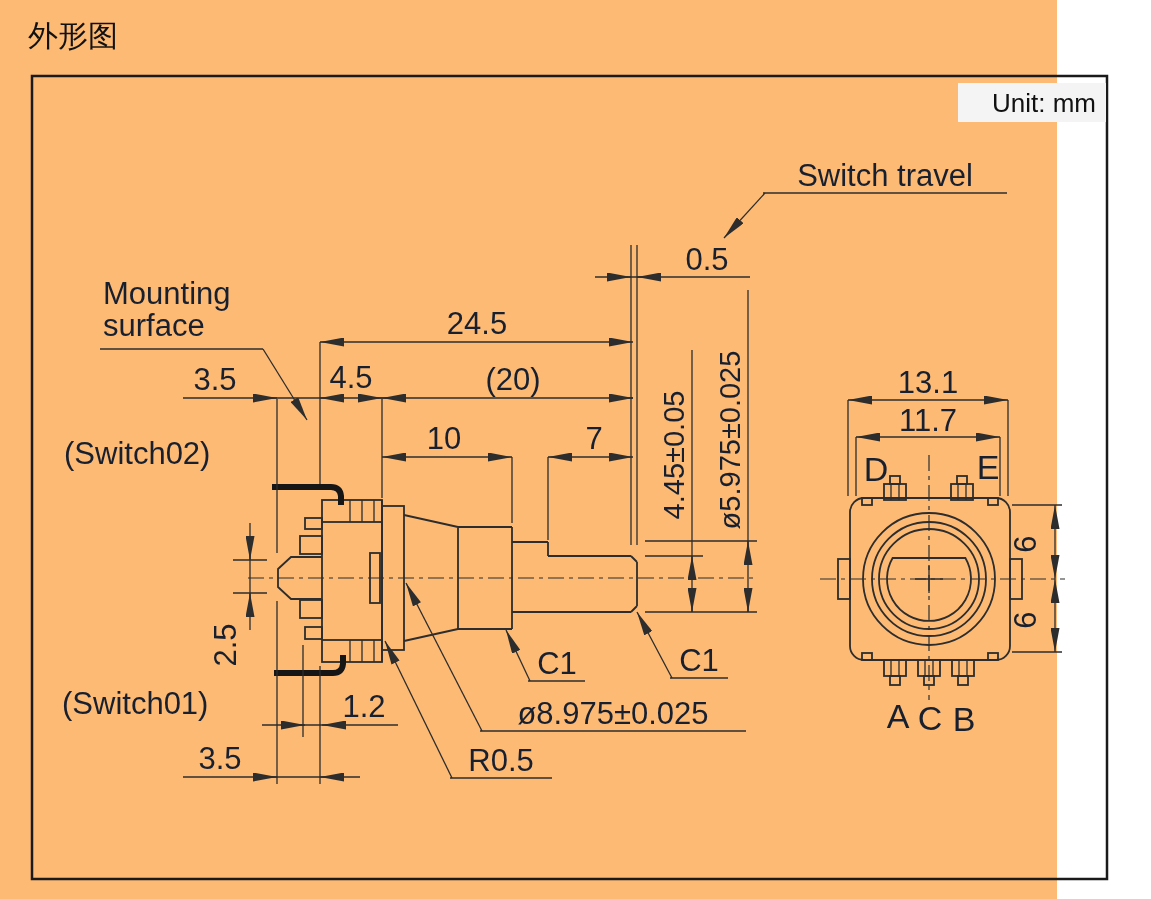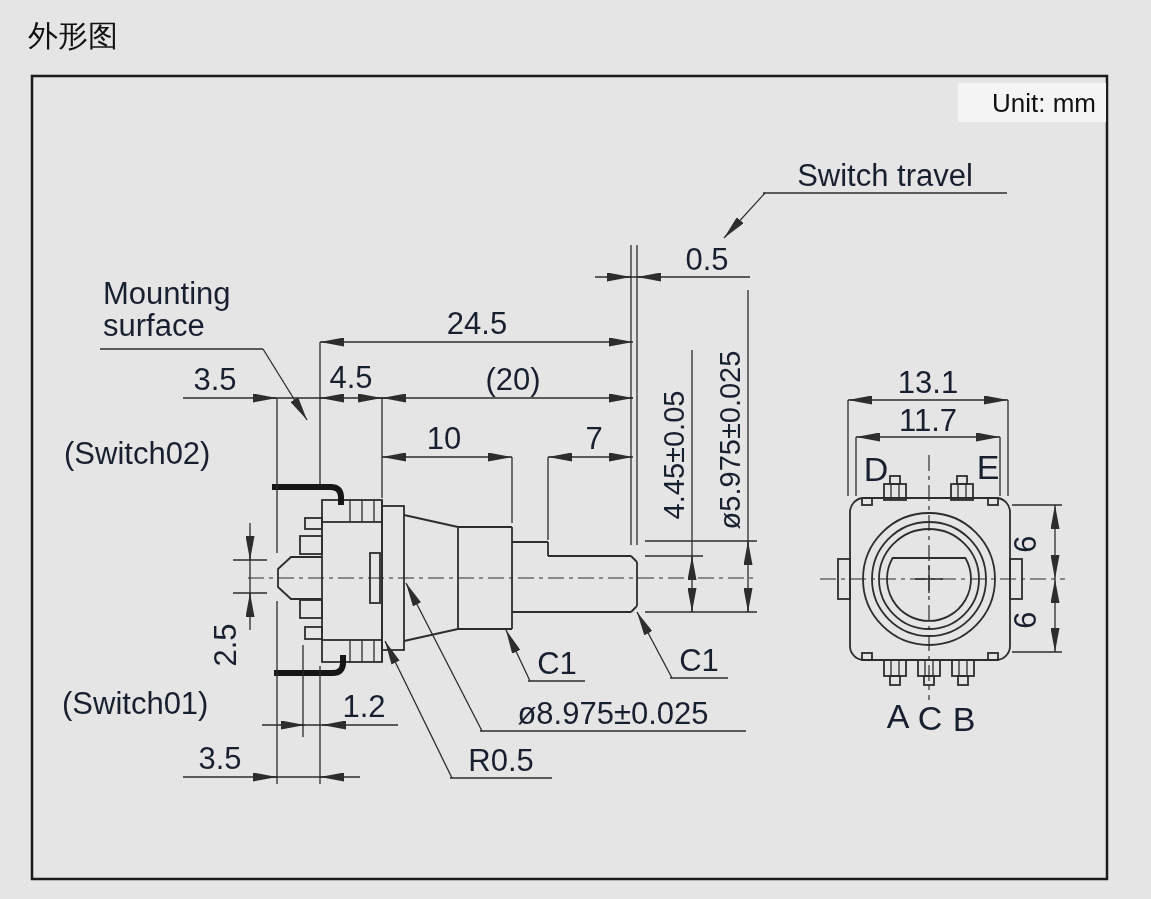--- a/index.html
+++ b/index.html
@@ -1,16 +1,16 @@
 <!DOCTYPE html>
 <html><head>
 <meta charset="utf-8">
 <style>
   html,body{margin:0;padding:0;background:#ffffff;}
-  #stage{position:relative;width:1151px;height:899px;background:#e5e5e5;
+  #stage{position:relative;width:1057px;height:899px;background:#fdba74;
          font-family:"Liberation Sans", sans-serif;}
   svg{position:absolute;left:0;top:0;}
   .ol{fill:none;stroke:#2d2d2d;stroke-width:1.8px;}
   .thin{fill:none;stroke:#2d2d2d;stroke-width:1.3px;}
   .thk{fill:none;stroke:#161616;stroke-width:6px;}
   .cl{fill:none;stroke:#2d2d2d;stroke-width:1.2px;stroke-dasharray:16 5 4 5;}
   .dimtxt{fill:#182030;font-size:31px;font-family:"Liberation Sans",sans-serif;}
   .dimtxt-s{fill:#182030;font-size:29px;font-family:"Liberation Sans",sans-serif;}
   .term{fill:#182030;font-size:34px;font-family:"Liberation Sans",sans-serif;}
   .unit{fill:#111;font-size:26px;font-family:"Liberation Sans",sans-serif;}

